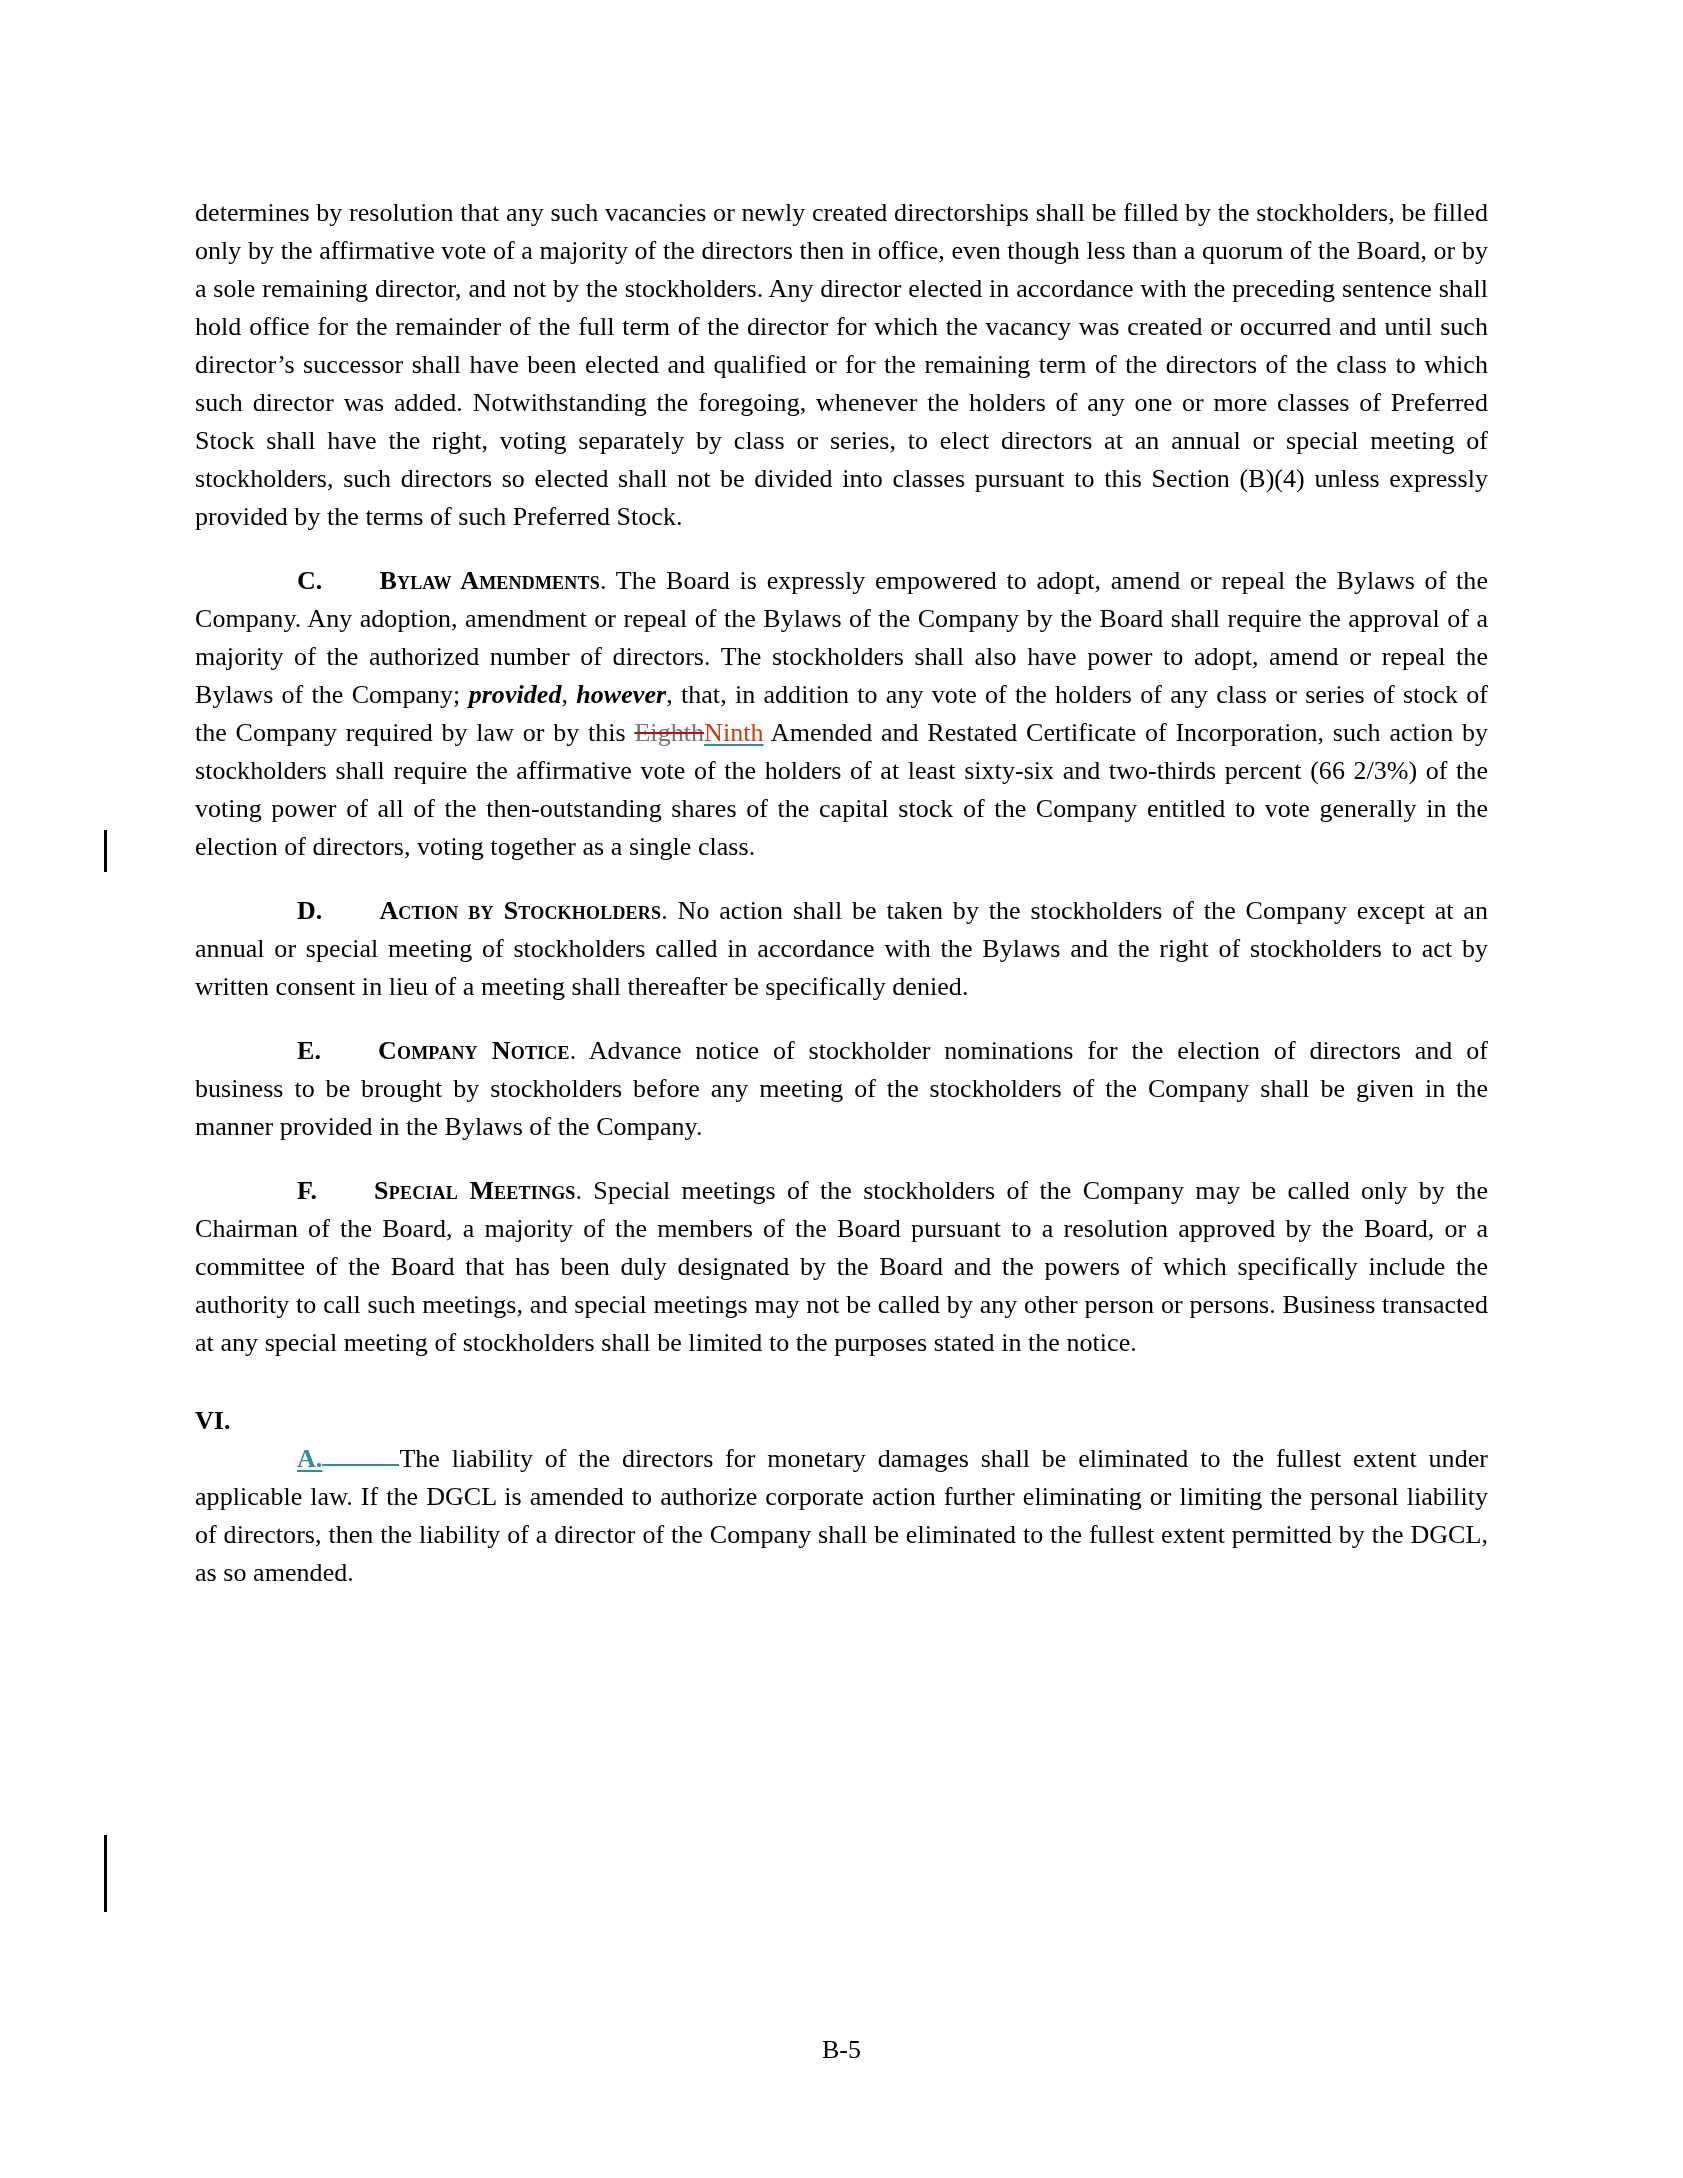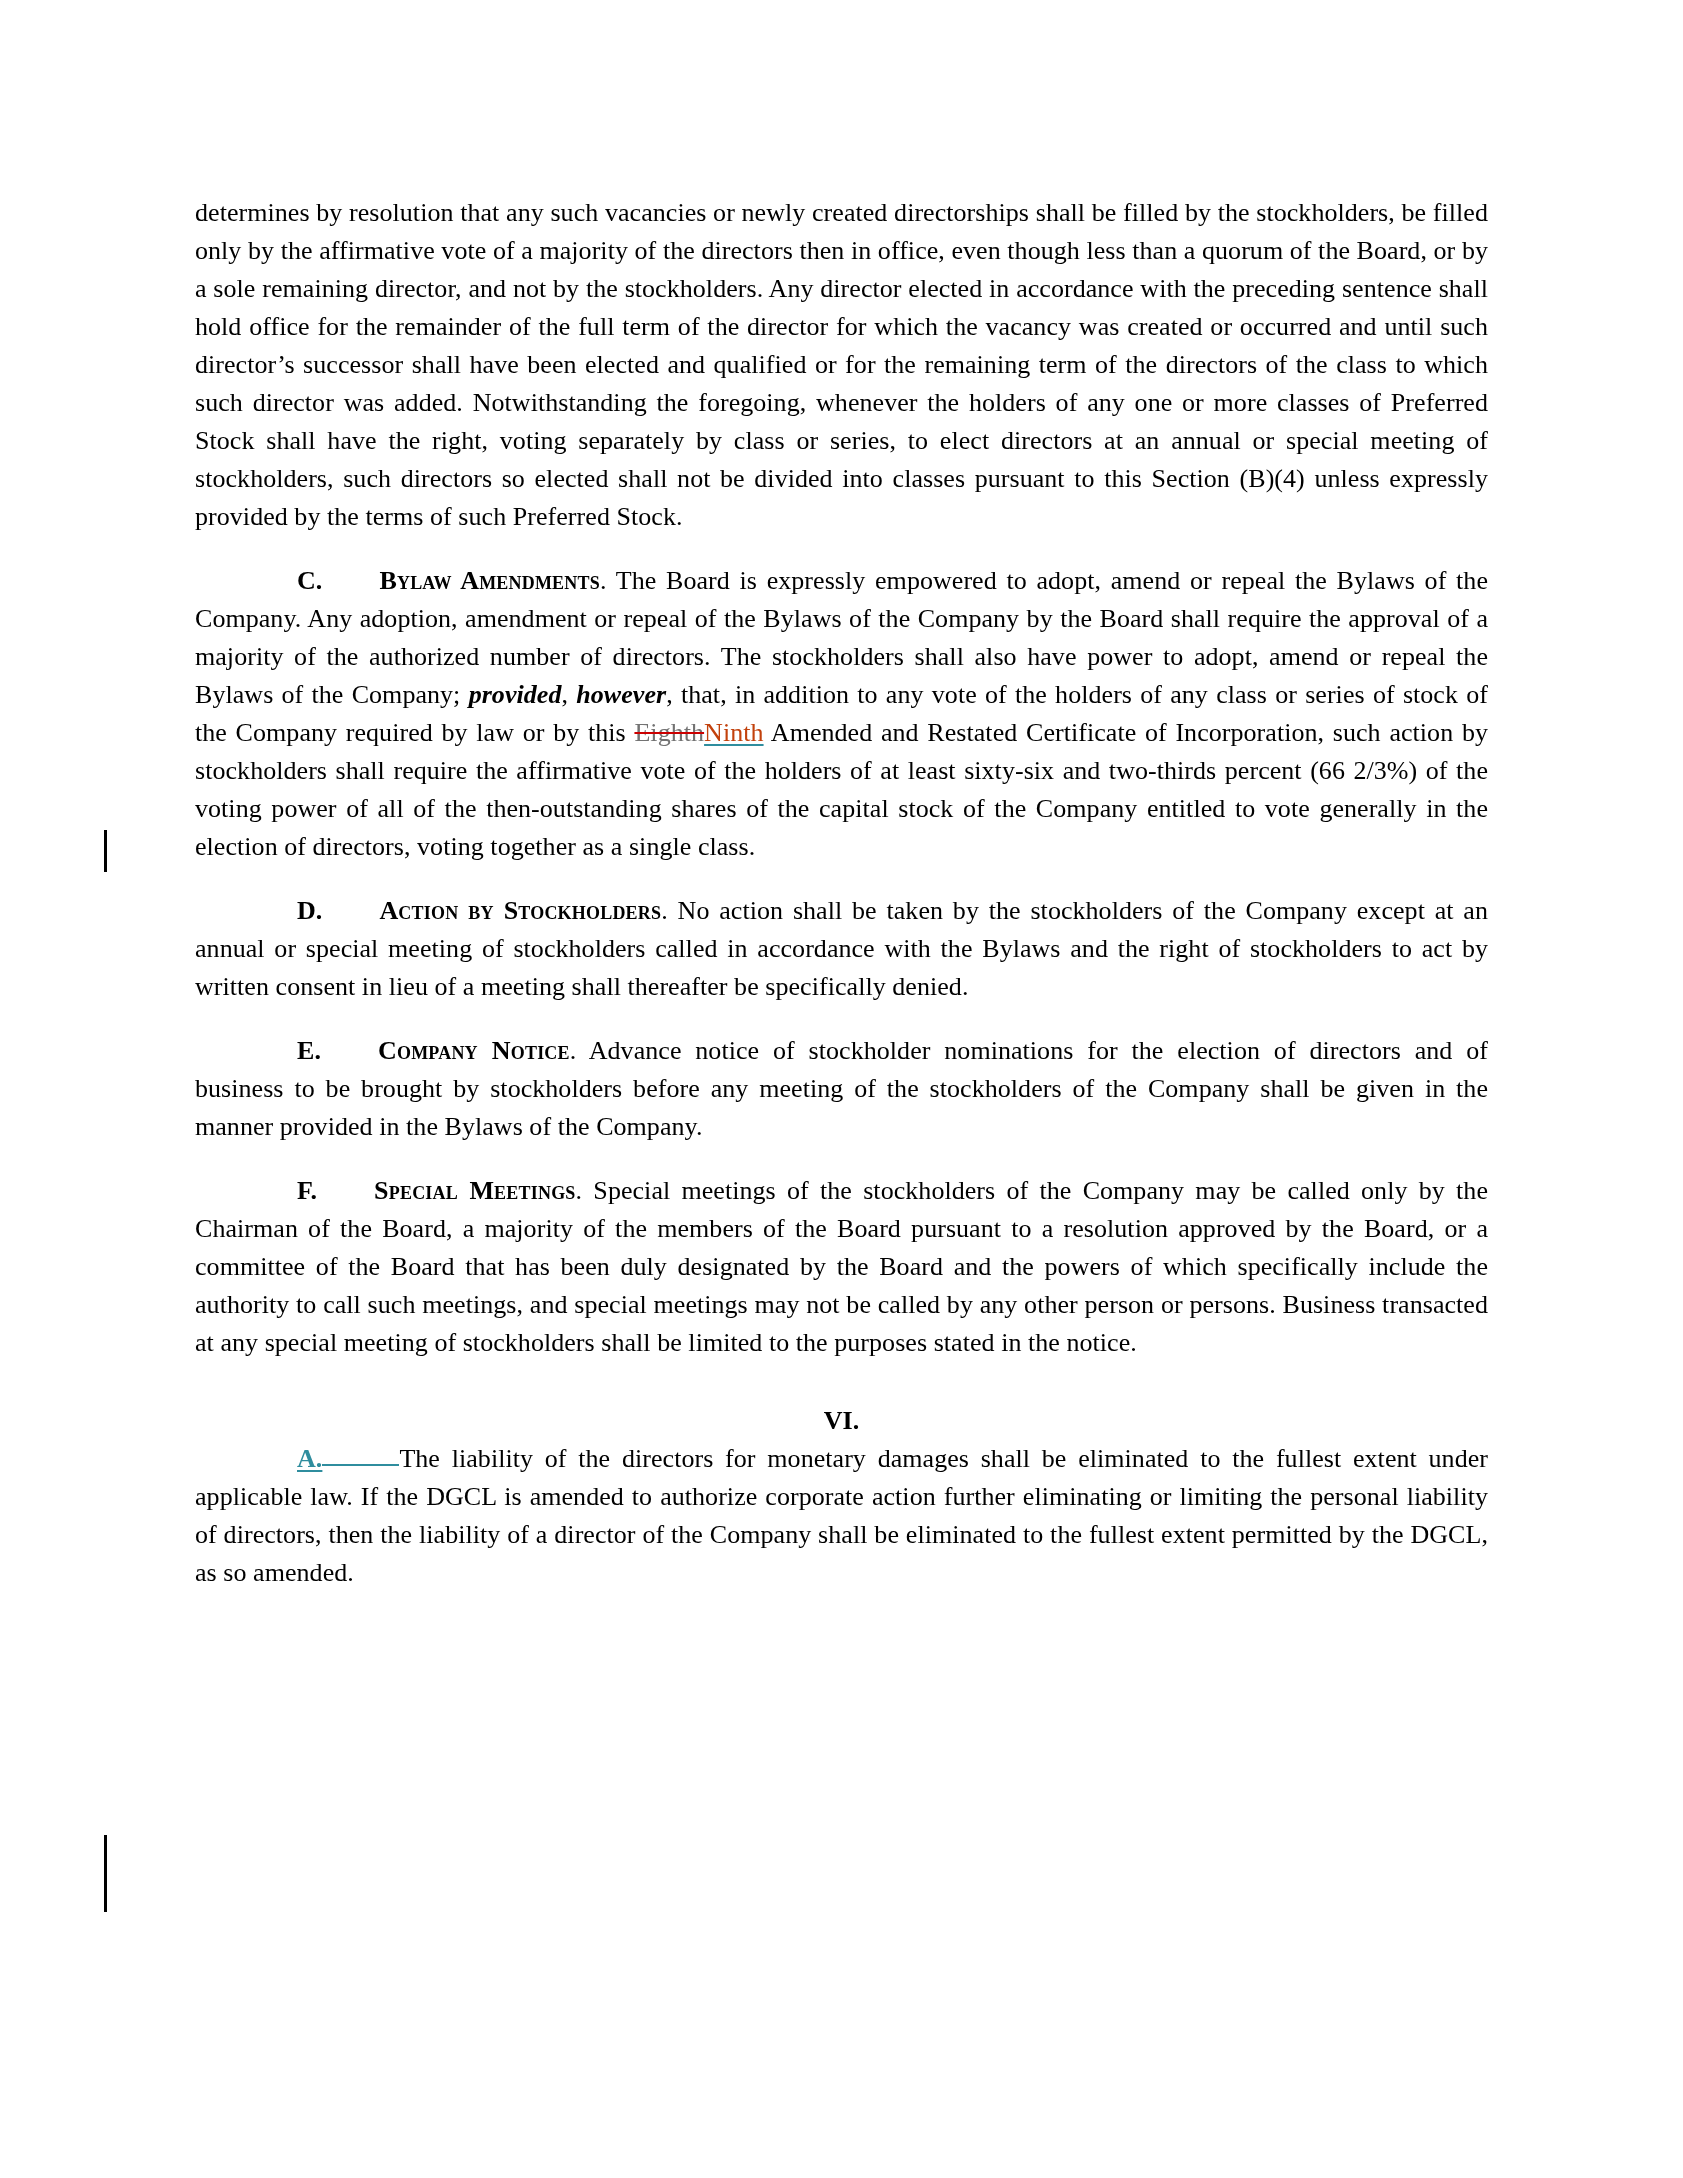--- a/index.html
+++ b/index.html
@@ -79,21 +79,20 @@
   }
   .ins-spacer {
     display: inline-block;
     width: 77px;
     border-bottom: 2px solid #2F8D9E;
     vertical-align: 1px;
     height: 22px;
   }
   .roman-head {
     margin: 40px 0 0 0;
-    text-align: center;
     font-size: 26px;
     font-weight: bold;
     line-height: 38px;
   }
   .para-after-head {
     margin-top: 26px;
   }
   .footer {
     position: absolute;
     left: 0;
@@ -130,15 +129,16 @@
     <p class="body"><span class="lead"></span><span class="letter">E.</span><span class="gap"></span><span class="sc">Company Notice</span><span>. Advance notice of stockholder nominations for the election of directors and of business to be brought by stockholders before any meeting of the stockholders of the Company shall be given in the manner provided in the Bylaws of the Company.</span></p>
 
     <p class="body"><span class="lead"></span><span class="letter">F.</span><span class="gap"></span><span class="sc">Special Meetings</span><span>. Special meetings of the stockholders of the Company may be called only by the Chairman of the Board, a majority of the members of the Board pursuant to a resolution approved by the Board, or a committee of the Board that has been duly designated by the Board and the powers of which specifically include the authority to call such meetings, and special meetings may not be called by any other person or persons. Business transacted at any special meeting of stockholders shall be limited to the purposes stated in the notice.</span></p>
 
     <p class="roman-head">VI.</p>
 
     <p class="body para-after-head"><span class="lead"></span><span class="ins-tab">A.</span><span class="ins-spacer"></span><span>The liability of the directors for monetary damages shall be eliminated to the fullest extent under applicable law. If the DGCL is amended to authorize corporate action further eliminating or limiting the personal liability of directors, then the liability of a director of the Company shall be eliminated to the fullest extent permitted by the DGCL, as so amended.</span></p>
 
   </div>
 
+  <div class="footer"><span>B-5</span></div>
 
 </div>
 
 
 </body></html>

